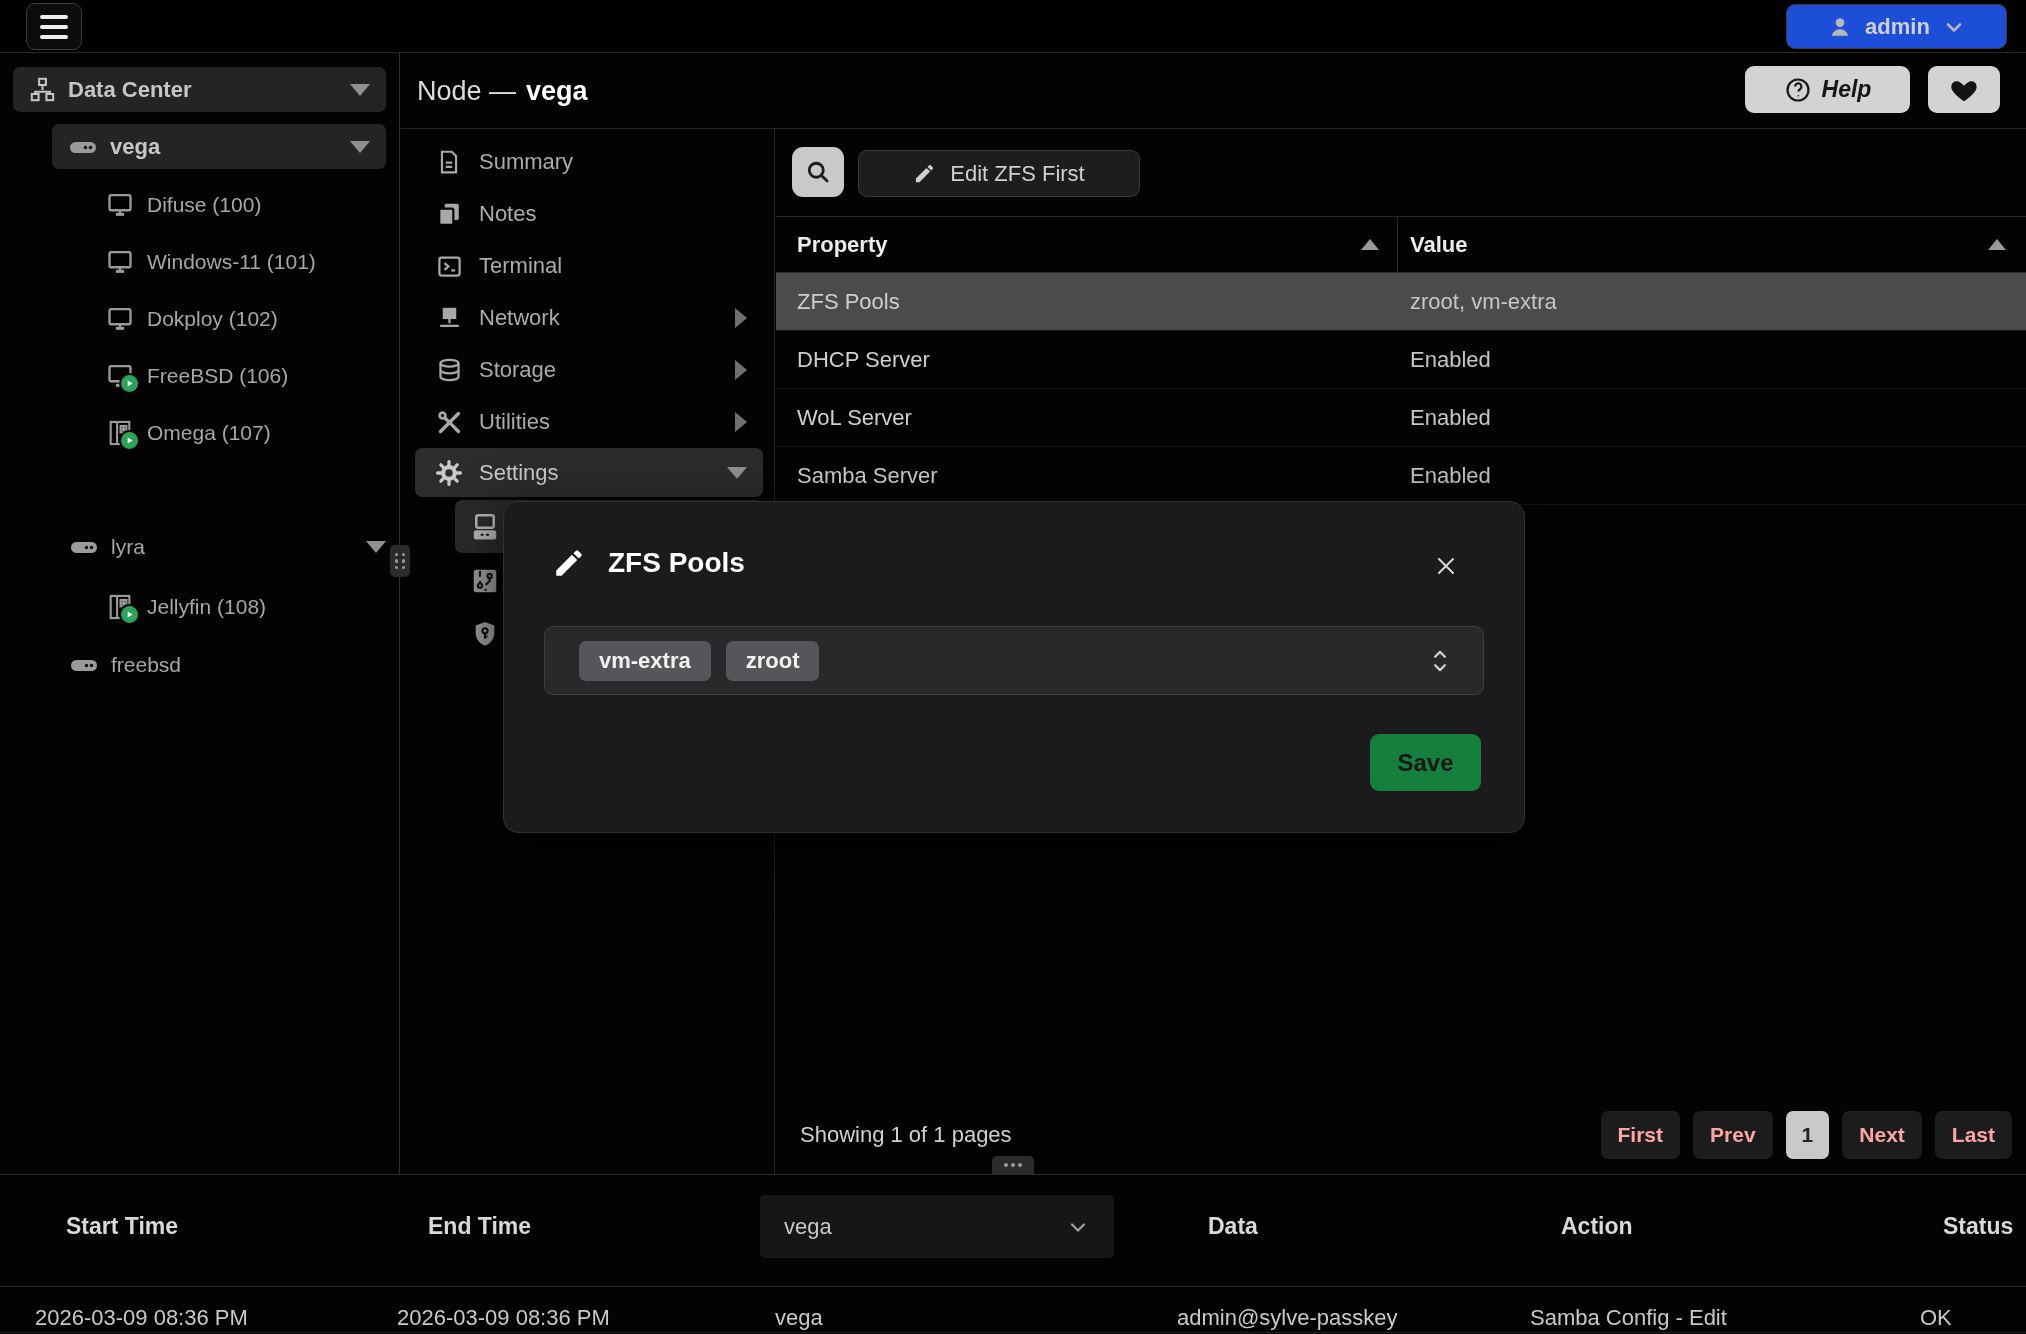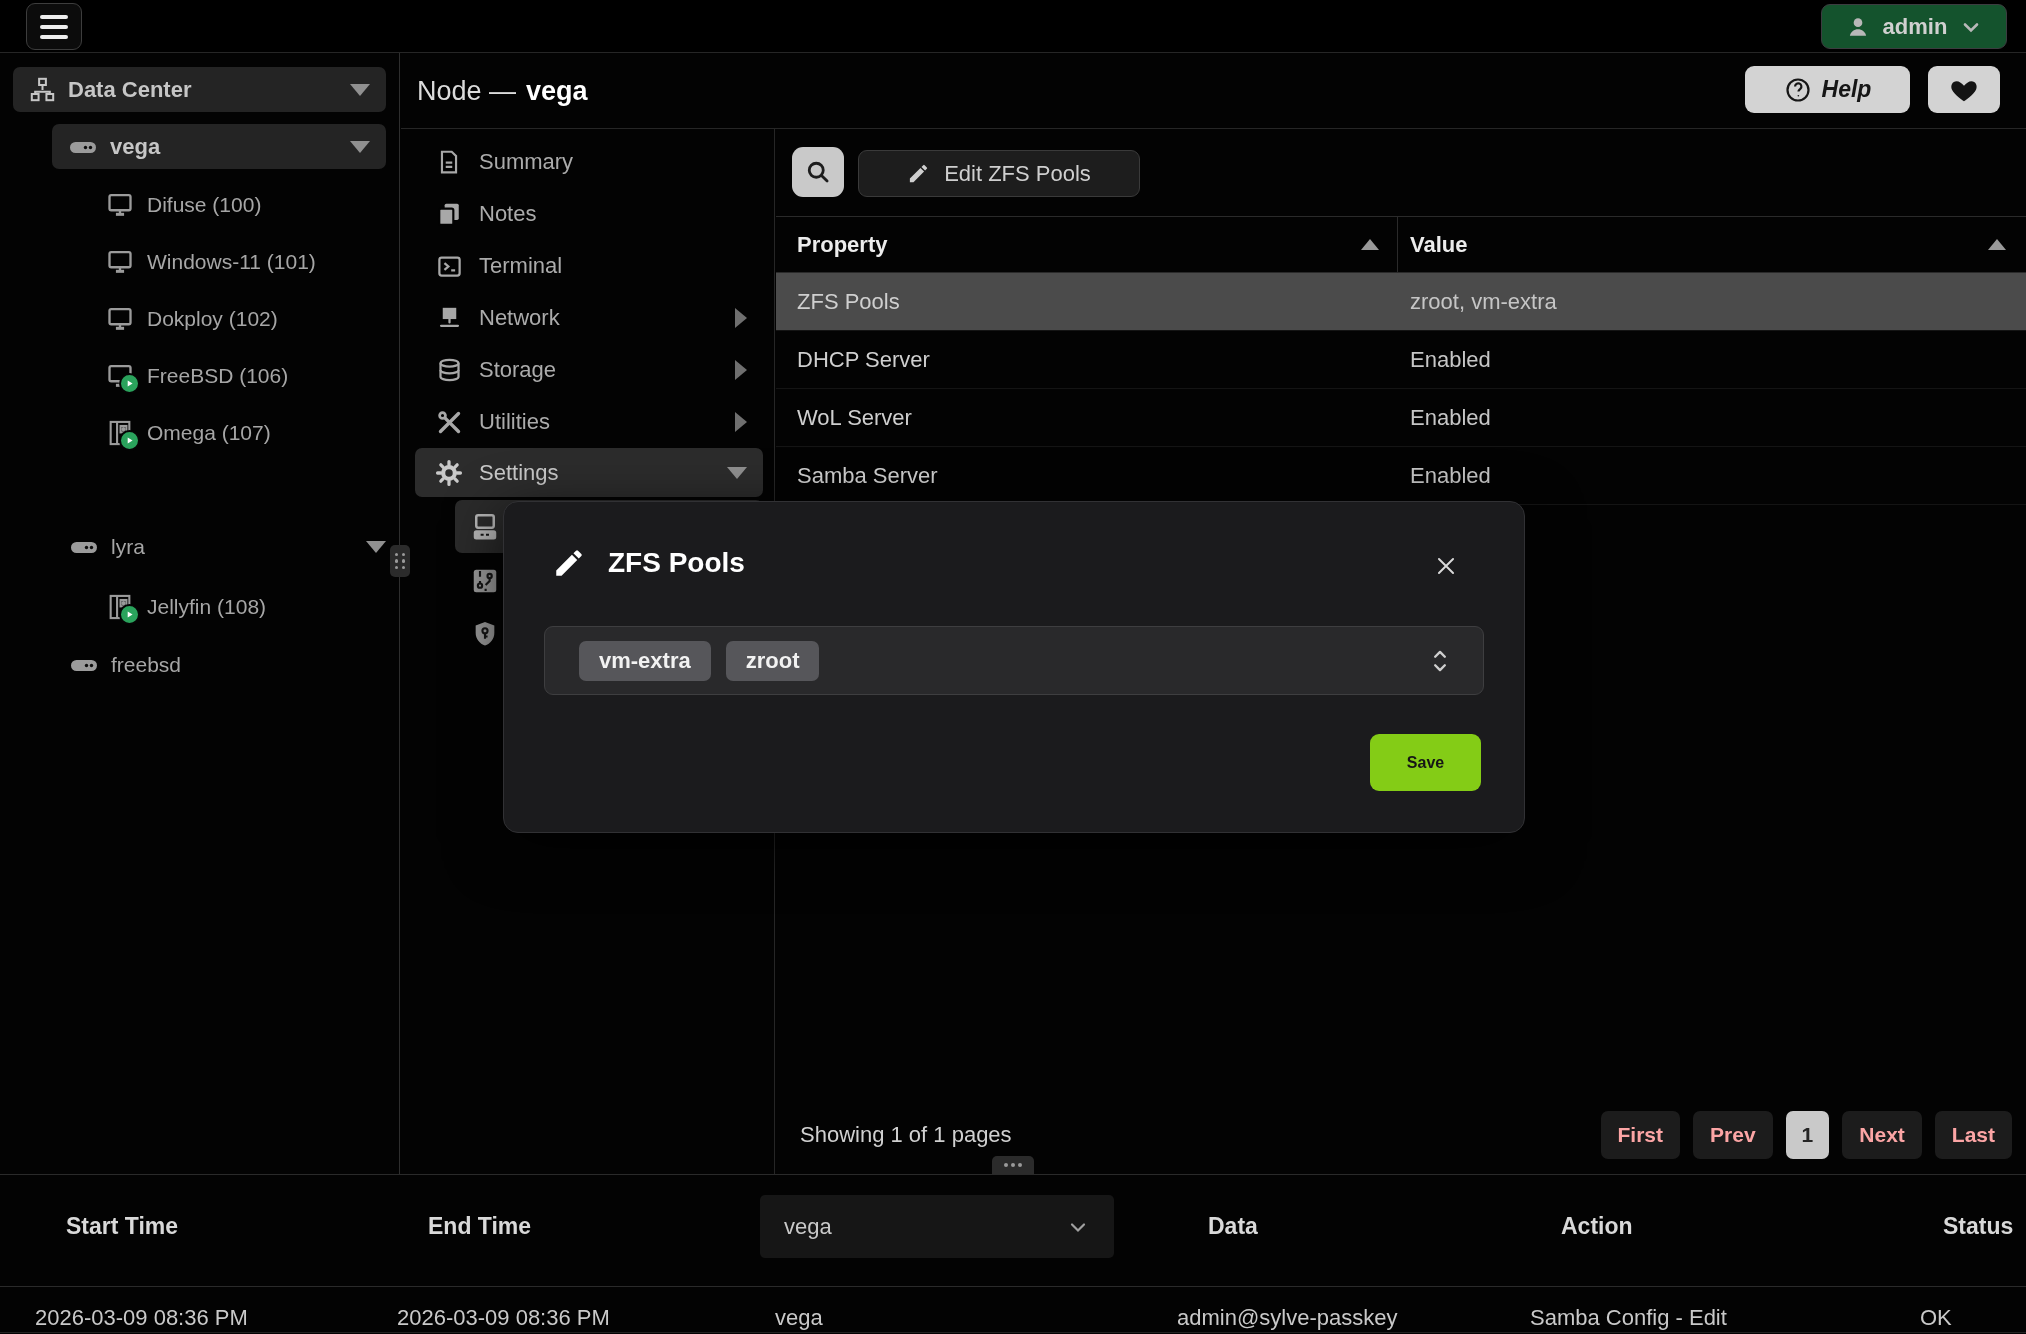--- a/index.html
+++ b/index.html
@@ -4,21 +4,21 @@
 <style>
   html,body{margin:0;padding:0;background:#000;}
   #app{position:relative;width:2026px;height:1334px;background:#030303;overflow:hidden;
        font-family:"Liberation Sans","DejaVu Sans",sans-serif;color:#b5b5b5;}
 
   
   .topbar{position:absolute;left:0;top:0;width:2026px;height:52px;background:#000;border-bottom:1px solid #262626;}
   .hamburger{position:absolute;left:26px;top:3px;width:54px;height:45px;background:#0c0c0c;border:1px solid #3d3d3d;
              border-radius:9px;display:flex;flex-direction:column;justify-content:center;align-items:center;gap:6px;cursor:pointer;}
   .hamburger i{display:block;width:28px;height:4px;background:#ededed;border-radius:2px;}
-  .user-btn{position:absolute;right:19px;top:4px;width:186px;height:45px;background:#14532d;border:1px solid #3c3c40;
+  .user-btn{position:absolute;right:19px;top:4px;width:221px;height:45px;background:#1d4ed8;border:1px solid #3c3c40;
             border-radius:9px;display:flex;align-items:center;justify-content:center;gap:12px;color:#d0d0d0;
             font-size:22px;font-weight:700;cursor:pointer;box-sizing:border-box;}
 
   
   .sidebar{position:absolute;left:0;top:53px;width:400px;height:1121px;border-right:1px solid #2e2e2e;box-sizing:border-box;}
   .dc-header{position:absolute;left:13px;top:14px;width:373px;height:45px;background:#242424;border-radius:7px;
              display:flex;align-items:center;padding:0 16px;gap:12px;color:#c6c6c6;font-size:22px;font-weight:600;box-sizing:border-box;cursor:pointer;}
   .node-sel{position:absolute;left:52px;top:71px;width:334px;height:45px;background:#242424;border-radius:7px;
             display:flex;align-items:center;padding:0 16px;gap:12px;color:#c6c6c6;font-size:22px;font-weight:600;box-sizing:border-box;cursor:pointer;}
   .caret-down{width:0;height:0;border-left:10px solid transparent;border-right:10px solid transparent;border-top:12px solid #909090;margin-left:auto;}
@@ -91,22 +91,22 @@
   .modal{position:absolute;left:503px;top:501px;width:1022px;height:332px;background:#1b1b1d;border:1px solid #313134;
          border-radius:15px;box-shadow:0 14px 56px rgba(0,0,0,.7);z-index:20;box-sizing:border-box;}
   .modal-title{position:absolute;left:48px;top:44px;display:flex;align-items:center;gap:22px;color:#fff;
                font-size:28px;font-weight:700;}
   .modal-close{position:absolute;left:926px;top:48px;width:32px;height:32px;display:flex;align-items:center;justify-content:center;cursor:pointer;}
   .tag-field{position:absolute;left:40px;top:124px;width:940px;height:69px;background:#29292b;border:1px solid #3e3e40;
              border-radius:9px;display:flex;align-items:center;padding:0 30px 0 34px;gap:15px;box-sizing:border-box;cursor:pointer;}
   .tag{height:40px;padding:0 20px;background:#56565a;border-radius:7px;display:flex;align-items:center;
        color:#f2f2f2;font-size:22px;font-weight:600;}
   .updown{margin-left:auto;display:flex;align-items:center;}
-  .save-btn{position:absolute;right:43px;top:232px;width:111px;height:57px;background:#84cc16;border-radius:9px;
-            display:flex;align-items:center;justify-content:center;color:#161616;font-size:16px;font-weight:600;cursor:pointer;}
+  .save-btn{position:absolute;right:43px;top:232px;width:111px;height:57px;background:#15803d;border-radius:9px;
+            display:flex;align-items:center;justify-content:center;color:#161616;font-size:24px;font-weight:600;cursor:pointer;}
 
   svg{display:block;}
 </style>
 </head>
 <body>
 
 <div id="app">
 
   <div class="topbar">
     <div class="hamburger">
@@ -406,21 +406,21 @@
             <path d="M15.2 15.2l4.6 4.6" stroke-linecap="round"></path>
           </svg>
       </span>
     </div>
     <div class="edit-btn">
       <span>
         <svg width="23" height="23" viewBox="0 0 24 24" fill="#cfcfcf">
             <path d="M3 17.25V21h3.75L17.81 9.94l-3.75-3.75L3 17.25zM20.71 7.04a1 1 0 000-1.41l-2.34-2.34a1 1 0 00-1.41 0l-1.83 1.83 3.75 3.75 1.83-1.83z"></path>
           </svg>
       </span>
-      <span>Edit ZFS Pools</span>
+      <span>Edit ZFS First</span>
     </div>
 
     <div class="ptable-head">
       <div class="th" style="left:21px">
         <span>Property</span>
       </div>
       <span class="sort-asc" style="left:585px"></span>
       <div class="col-div"></div>
       <div class="th" style="left:634px">
         <span>Value</span>

